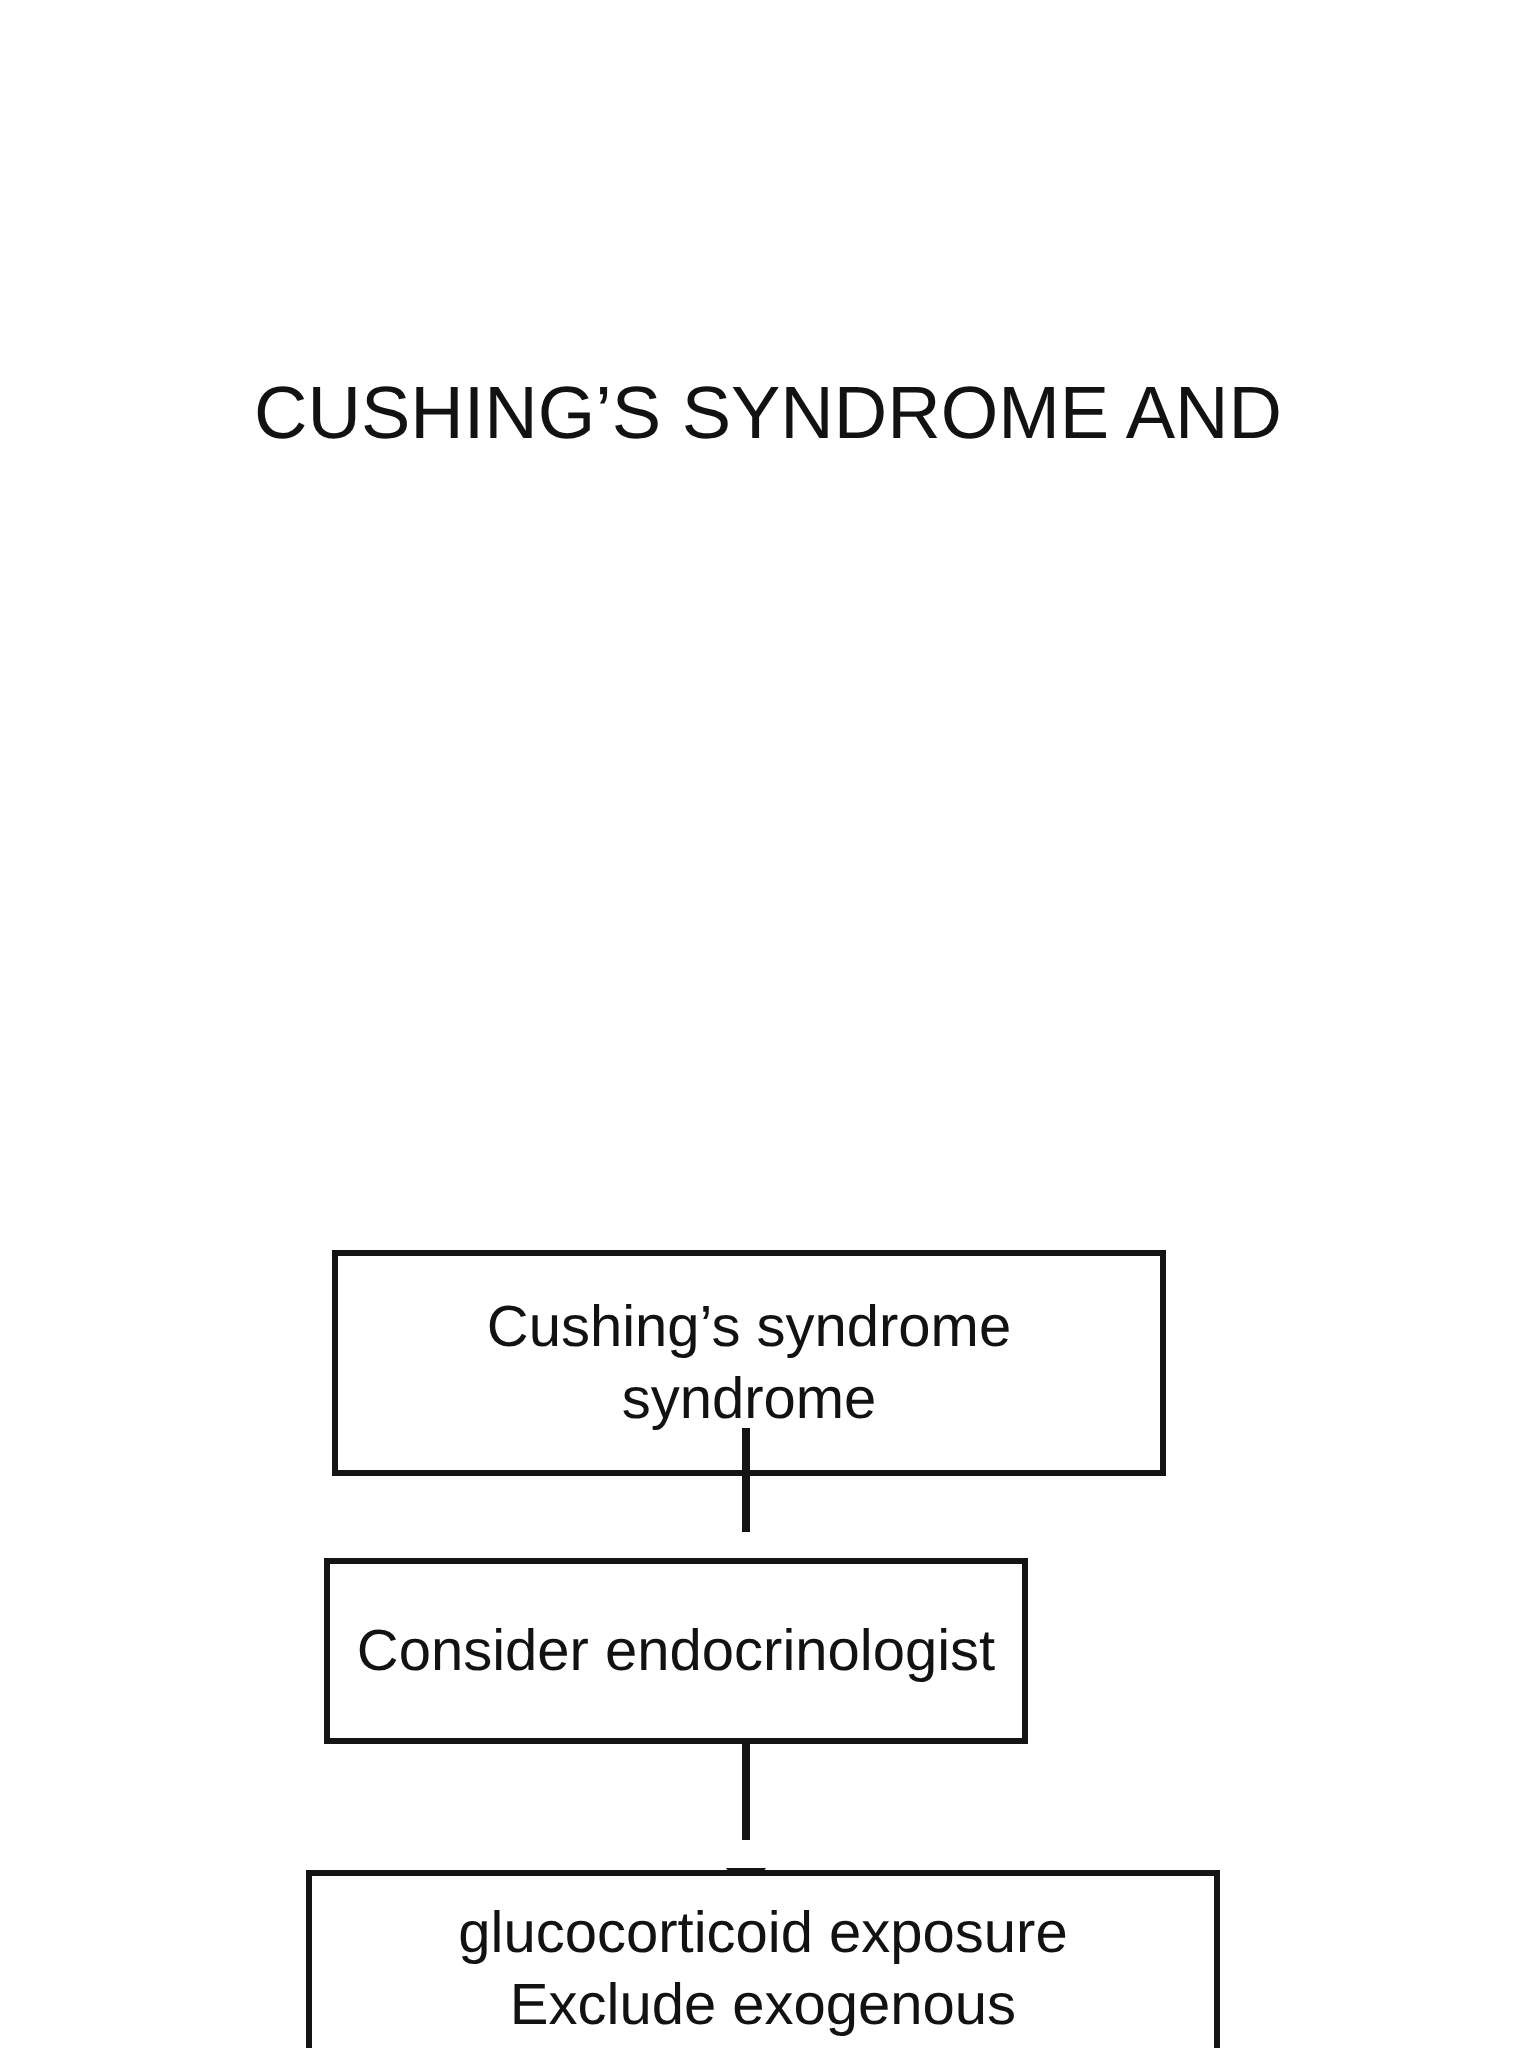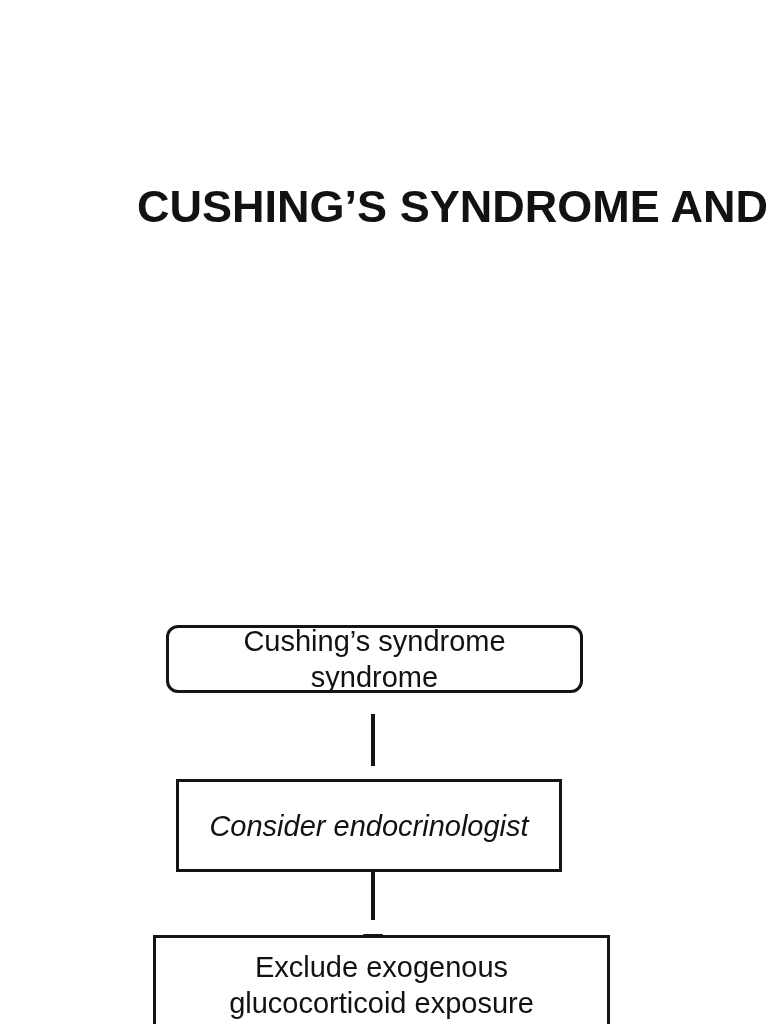--- a/index.html
+++ b/index.html
@@ -14,44 +14,44 @@
     background:var(--background);
     font-family:"Liberation Sans", sans-serif;
     position:relative;
     overflow:hidden;
     color:var(--text);
   }
   .slide{position:absolute;inset:0;}
   .title{
     position:absolute;
     left:0;right:0;top:178px;
-    text-align:right;
-    font-size:45px;
+    text-align:center;
+    font-size:37px;
     line-height:57px;
-    font-weight:700;
+    font-weight:400;
     color:var(--text);
   }
   .title .tline{white-space:nowrap;}
   .node{
     position:absolute;
     box-sizing:border-box;
     border:3px solid var(--box-border);
     background:var(--background);
     display:flex;
     flex-direction:column;
     justify-content:center;
     align-items:center;
     text-align:center;
     font-size:29px;
     line-height:36px;
     color:var(--text);
   }
   .node .nline{white-space:nowrap;}
-  #node-1{left:166px;top:625px;width:417px;height:68px;border-radius:12px;}
-  #node-2{left:176px;top:779px;width:386px;height:93px;font-style:italic;}
+  #node-1{left:166px;top:625px;width:417px;height:113px;}
+  #node-2{left:162px;top:779px;width:352px;height:93px;}
   #node-3{left:153px;top:935px;width:457px;height:100px;}
   .arrow{position:absolute;}
   .arrow .shaft{
     position:absolute;
     width:4px;
     background:var(--arrow);
     left:0;top:0;
   }
   .arrow .head{
     position:absolute;
@@ -91,18 +91,18 @@
     <div class="node" id="node-2">
       <div class="nline">Consider endocrinologist</div>
     </div>
 
     <div class="arrow" id="arrow-2">
       <div class="shaft"></div>
       <div class="head"></div>
     </div>
 
     <div class="node" id="node-3">
+      <div class="nline">glucocorticoid exposure</div>
       <div class="nline">Exclude exogenous</div>
-      <div class="nline">glucocorticoid exposure</div>
     </div>
 
   </div>
 </div>
 
 </body></html>

